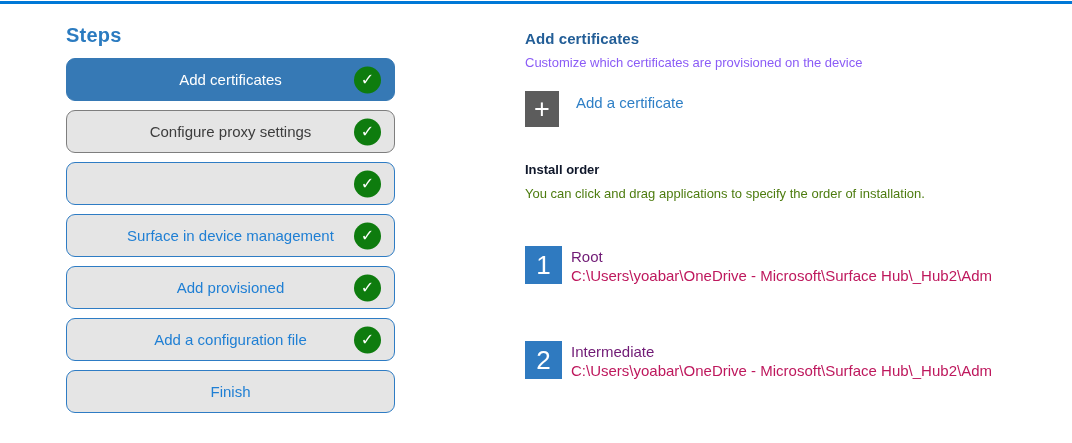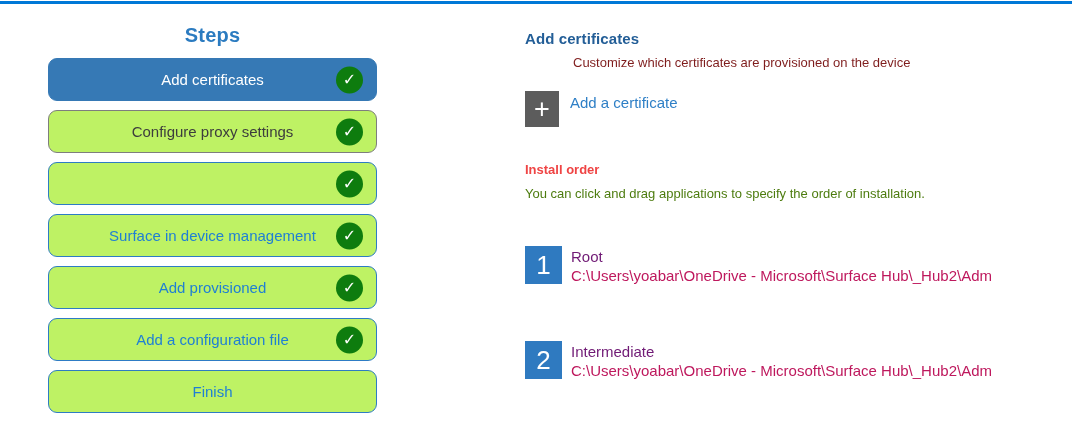--- a/index.html
+++ b/index.html
@@ -11,59 +11,59 @@
   }
 
   
   .top-bar {
     position: absolute; left: 0; top: 1px;
     width: 1072px; height: 3px;
     background: #0078d7;
   }
 
   
-  .steps-panel { position: absolute; left: 48px; top: 24px; width: 329px; text-align: center; }
+  .steps-panel { position: absolute; left: 66px; top: 24px; width: 329px; }
   .steps-title {
     font-size: 20px; font-weight: bold; color: #2b7bc0;
     margin-bottom: 11px; letter-spacing: 0.2px;
   }
   .step-btn {
     position: relative; width: 329px; height: 43px;
     border-radius: 9px; margin-bottom: 9px;
     display: flex; align-items: center; justify-content: center;
-    font-size: 15px; cursor: pointer; background: #bef264;
+    font-size: 15px; cursor: pointer; background: #e5e5e5;
   }
   .step-btn--selected { background: #3679b5; border: 1px solid #3679b5; color: #ffffff; }
   .step-btn--gray     { border: 1px solid #7e7e7e; color: #3d3d3d; }
   .step-btn--blue     { border: 1px solid #2e7cc4; color: #1f7fd4; }
   .check {
     position: absolute; right: 13px; top: 50%; transform: translateY(-50%);
     width: 27px; height: 27px; border-radius: 50%;
     background: #0e7c0e; color: #ffffff;
     display: flex; align-items: center; justify-content: center;
     font-size: 16px; font-weight: bold; line-height: 1;
   }
 
   
   .content { position: absolute; left: 525px; top: 30px; width: 545px; }
   .section-title {
     font-size: 15px; font-weight: bold; color: #235e97; letter-spacing: 0.1px;
   }
-  .section-desc { font-size: 13px; color: #7f1d1d; margin-top: 8px; margin-left: 48px; }
+  .section-desc { font-size: 13px; color: #8b5cf6; margin-top: 8px; }
 
   .add-row { display: flex; align-items: flex-start; margin-top: 21px; }
   .plus-btn {
     width: 34px; height: 36px; background: #5c5c5c; border: none;
     color: #ffffff; font-size: 27px; font-weight: 300; line-height: 1;
     display: flex; align-items: center; justify-content: center;
     cursor: pointer; padding: 0;
   }
-  .add-label { font-size: 15px; color: #2e7fc6; margin-left: 11px; padding-top: 3px; }
+  .add-label { font-size: 15px; color: #2e7fc6; margin-left: 17px; padding-top: 3px; }
 
-  .io-title { font-size: 13px; font-weight: bold; color: #ef4444; margin-top: 35px; }
+  .io-title { font-size: 13px; font-weight: bold; color: #0f172a; margin-top: 35px; }
   .io-desc  { font-size: 13px; color: #4d7c0f; margin-top: 9px; }
 
   .item-row { display: flex; align-items: flex-start; cursor: grab; }
   .item-row--first  { margin-top: 45px; }
   .item-row--second { margin-top: 56px; }
   .num {
     width: 37px; height: 38px; background: #2f7ac0; color: #ffffff;
     font-size: 26px; font-weight: 300;
     display: flex; align-items: center; justify-content: center;
     flex: none;

